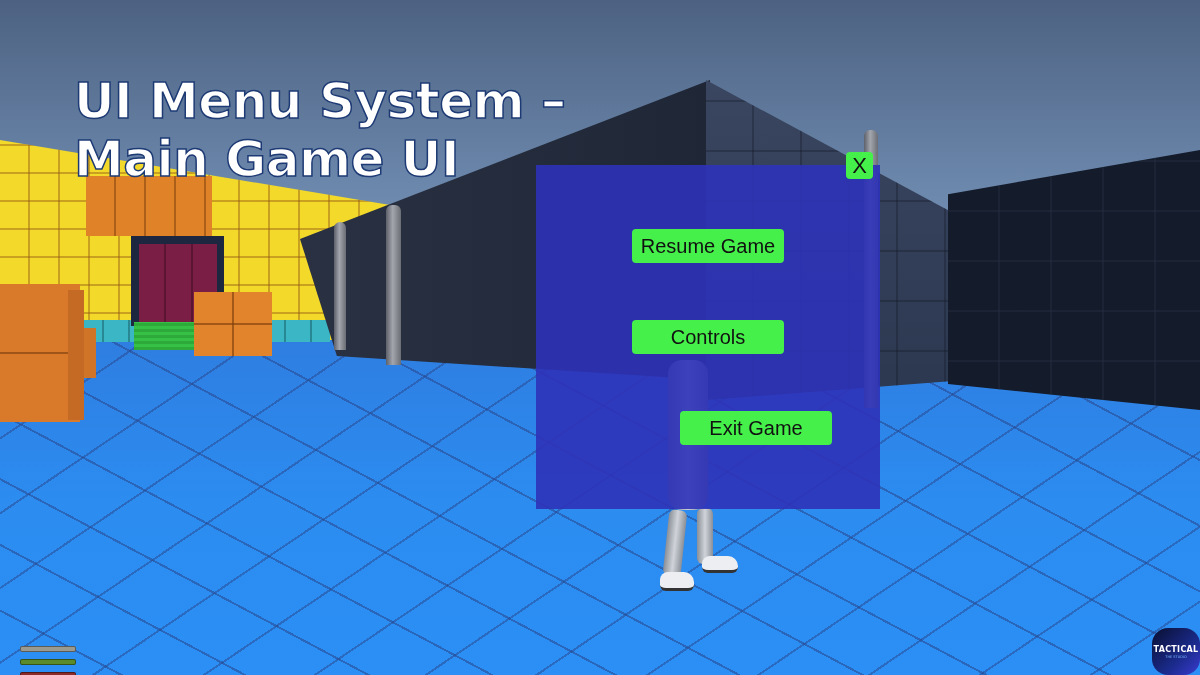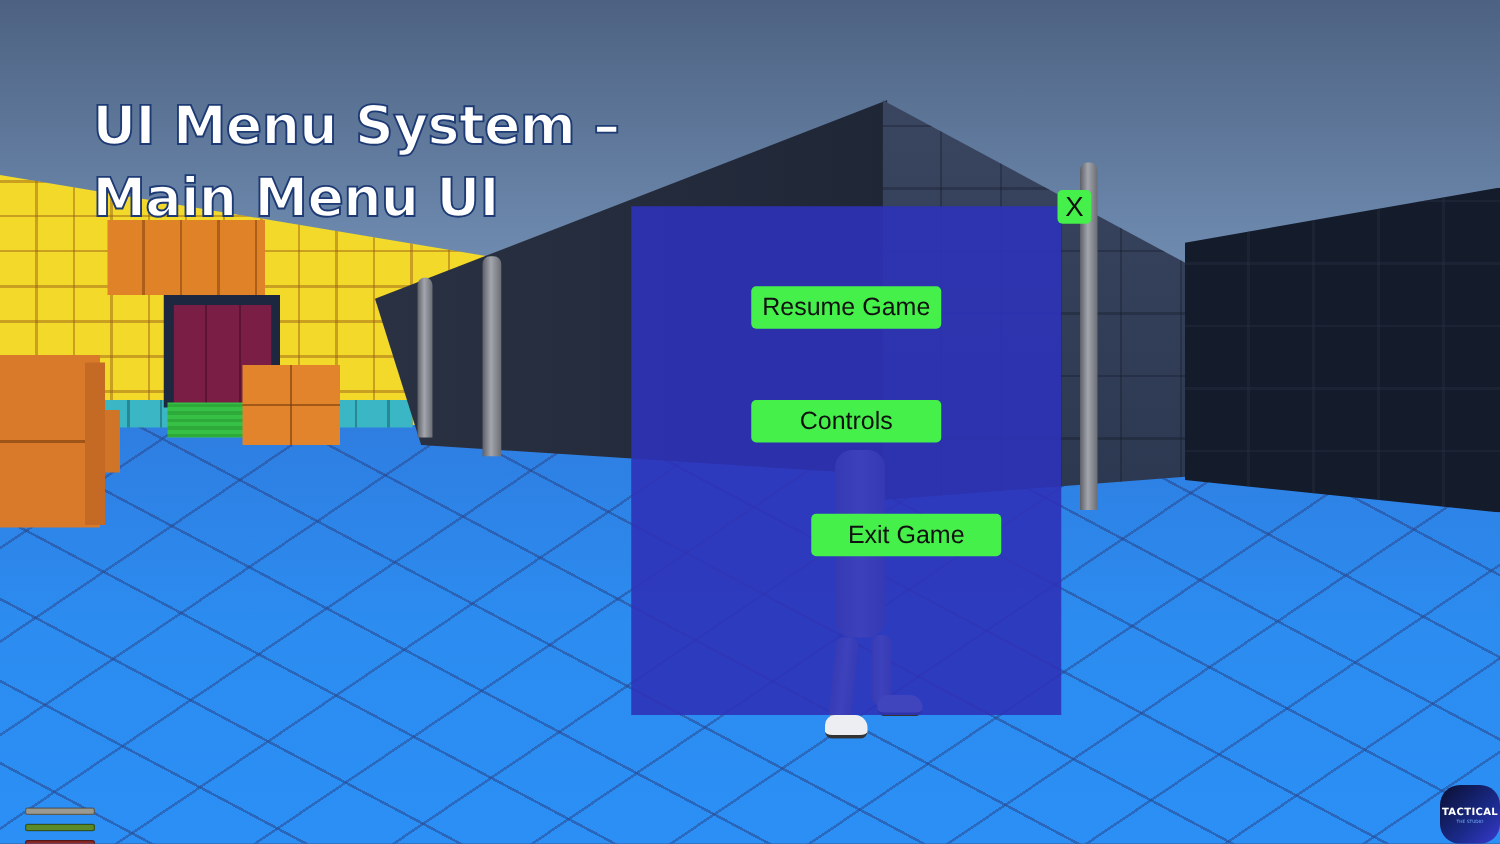--- a/index.html
+++ b/index.html
@@ -45,25 +45,25 @@
   .pillar{background:linear-gradient(90deg,#5d6068,#a3a6ad 45%,#6a6d74);border-radius:6px 6px 0 0;}
   .pillar-1{left:334px;top:222px;width:12px;height:128px;}
   .pillar-2{left:386px;top:205px;width:15px;height:160px;}
   .pillar-3{left:864px;top:130px;width:14px;height:278px;}
   .robot-body{left:668px;top:360px;width:40px;height:150px;background:linear-gradient(90deg,#7a7e88,#c8ccd4,#7a7e88);border-radius:14px;}
   .robot-leg-l{left:666px;top:510px;width:18px;height:66px;background:linear-gradient(90deg,#8a8e96,#d0d4da,#8a8e96);border-radius:6px;transform:rotate(6deg);}
   .robot-leg-r{left:697px;top:508px;width:16px;height:56px;background:linear-gradient(90deg,#8a8e96,#d0d4da,#8a8e96);border-radius:6px;}
   .foot-l{left:660px;top:572px;width:34px;height:16px;background:#eceef2;border-radius:8px 10px 6px 6px;border-bottom:3px solid #333;}
   .foot-r{left:702px;top:556px;width:36px;height:14px;background:#eceef2;border-radius:8px 10px 6px 6px;border-bottom:3px solid #333;}
 
-  .title{position:absolute;left:74px;top:72px;font-size:43px;line-height:58px;font-weight:bold;color:#ffffff;
+  .title{position:absolute;left:74px;top:72px;font-size:50px;line-height:58px;font-weight:bold;color:#ffffff;
     -webkit-text-stroke:1.5px #1d3a74;letter-spacing:-0.5px;font-family:"DejaVu Sans",sans-serif;margin:0;}
   .title span{display:block;}
 
-  .menu-panel{position:absolute;left:505px;top:165px;width:344px;height:407px;background:rgba(46,50,184,0.90);}
+  .menu-panel{position:absolute;left:536px;top:165px;width:344px;height:344px;background:rgba(46,50,184,0.90);}
   .menu-btn{position:absolute;left:96px;width:152px;height:34px;background:#45f04a;border-radius:4px;
     border:none;color:#111;font-size:20px;font-family:"Liberation Sans",sans-serif;display:flex;align-items:center;justify-content:center;cursor:pointer;padding:0;}
   .btn-resume{top:64px;}
   .btn-controls{top:155px;}
   .btn-exit{top:246px;margin-left:48px;}
   .close-btn{position:absolute;left:846px;top:152px;width:27px;height:27px;background:#45f04a;border-radius:4px;border:none;
     color:#111;font-size:22px;font-family:"Liberation Sans",sans-serif;display:flex;align-items:center;justify-content:center;padding:0;cursor:pointer;}
 
   .hud{position:absolute;left:20px;top:646px;width:56px;}
   .hud-bar{height:4px;border-radius:2px;margin-bottom:7px;border:1px solid rgba(0,0,0,.4);}
@@ -100,21 +100,21 @@
 
   <div class="poly robot-body"></div>
   <div class="poly robot-leg-l"></div>
   <div class="poly robot-leg-r"></div>
   <div class="poly foot-l"></div>
   <div class="poly foot-r"></div>
 </div>
 
 <h1 class="title">
   <span>UI Menu System –</span>
-  <span>Main Menu UI</span>
+  <span>Main Game UI</span>
 </h1>
 
 <div class="menu-panel">
   <button class="menu-btn btn-resume">Resume Game</button>
   <button class="menu-btn btn-controls">Controls</button>
   <button class="menu-btn btn-exit">Exit Game</button>
 </div>
 <button class="close-btn">X</button>
 
 <div class="hud">

